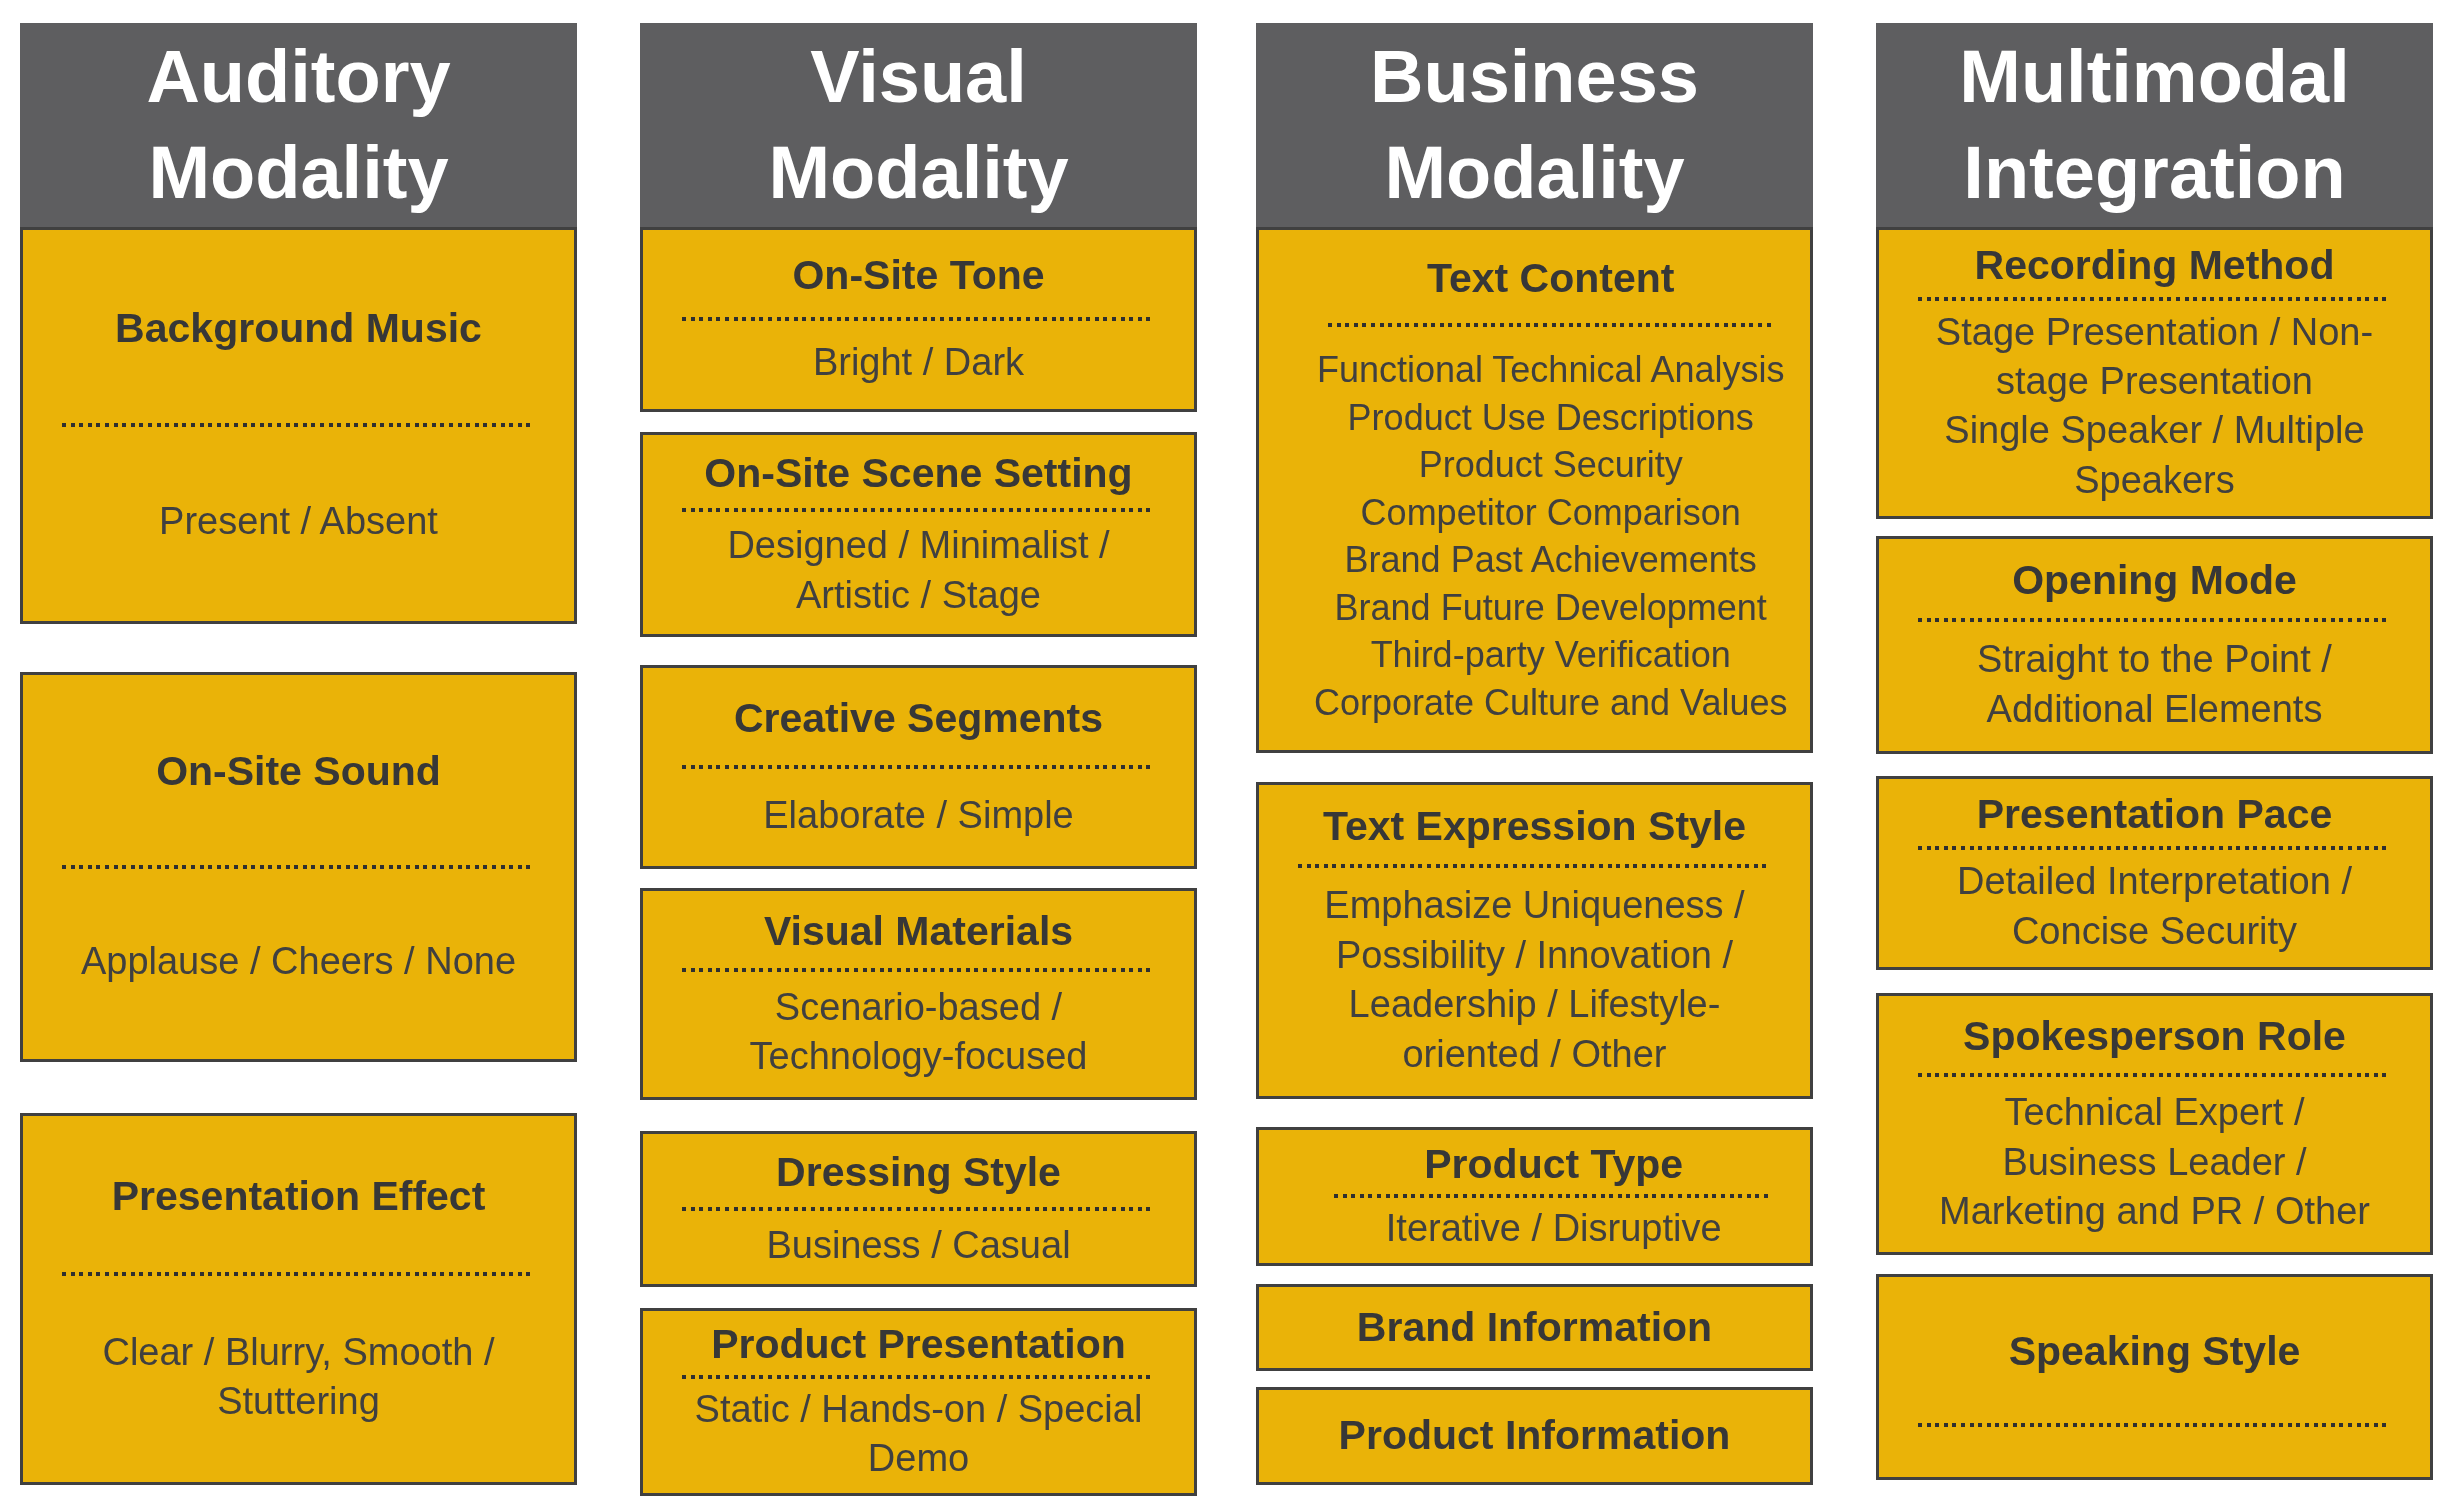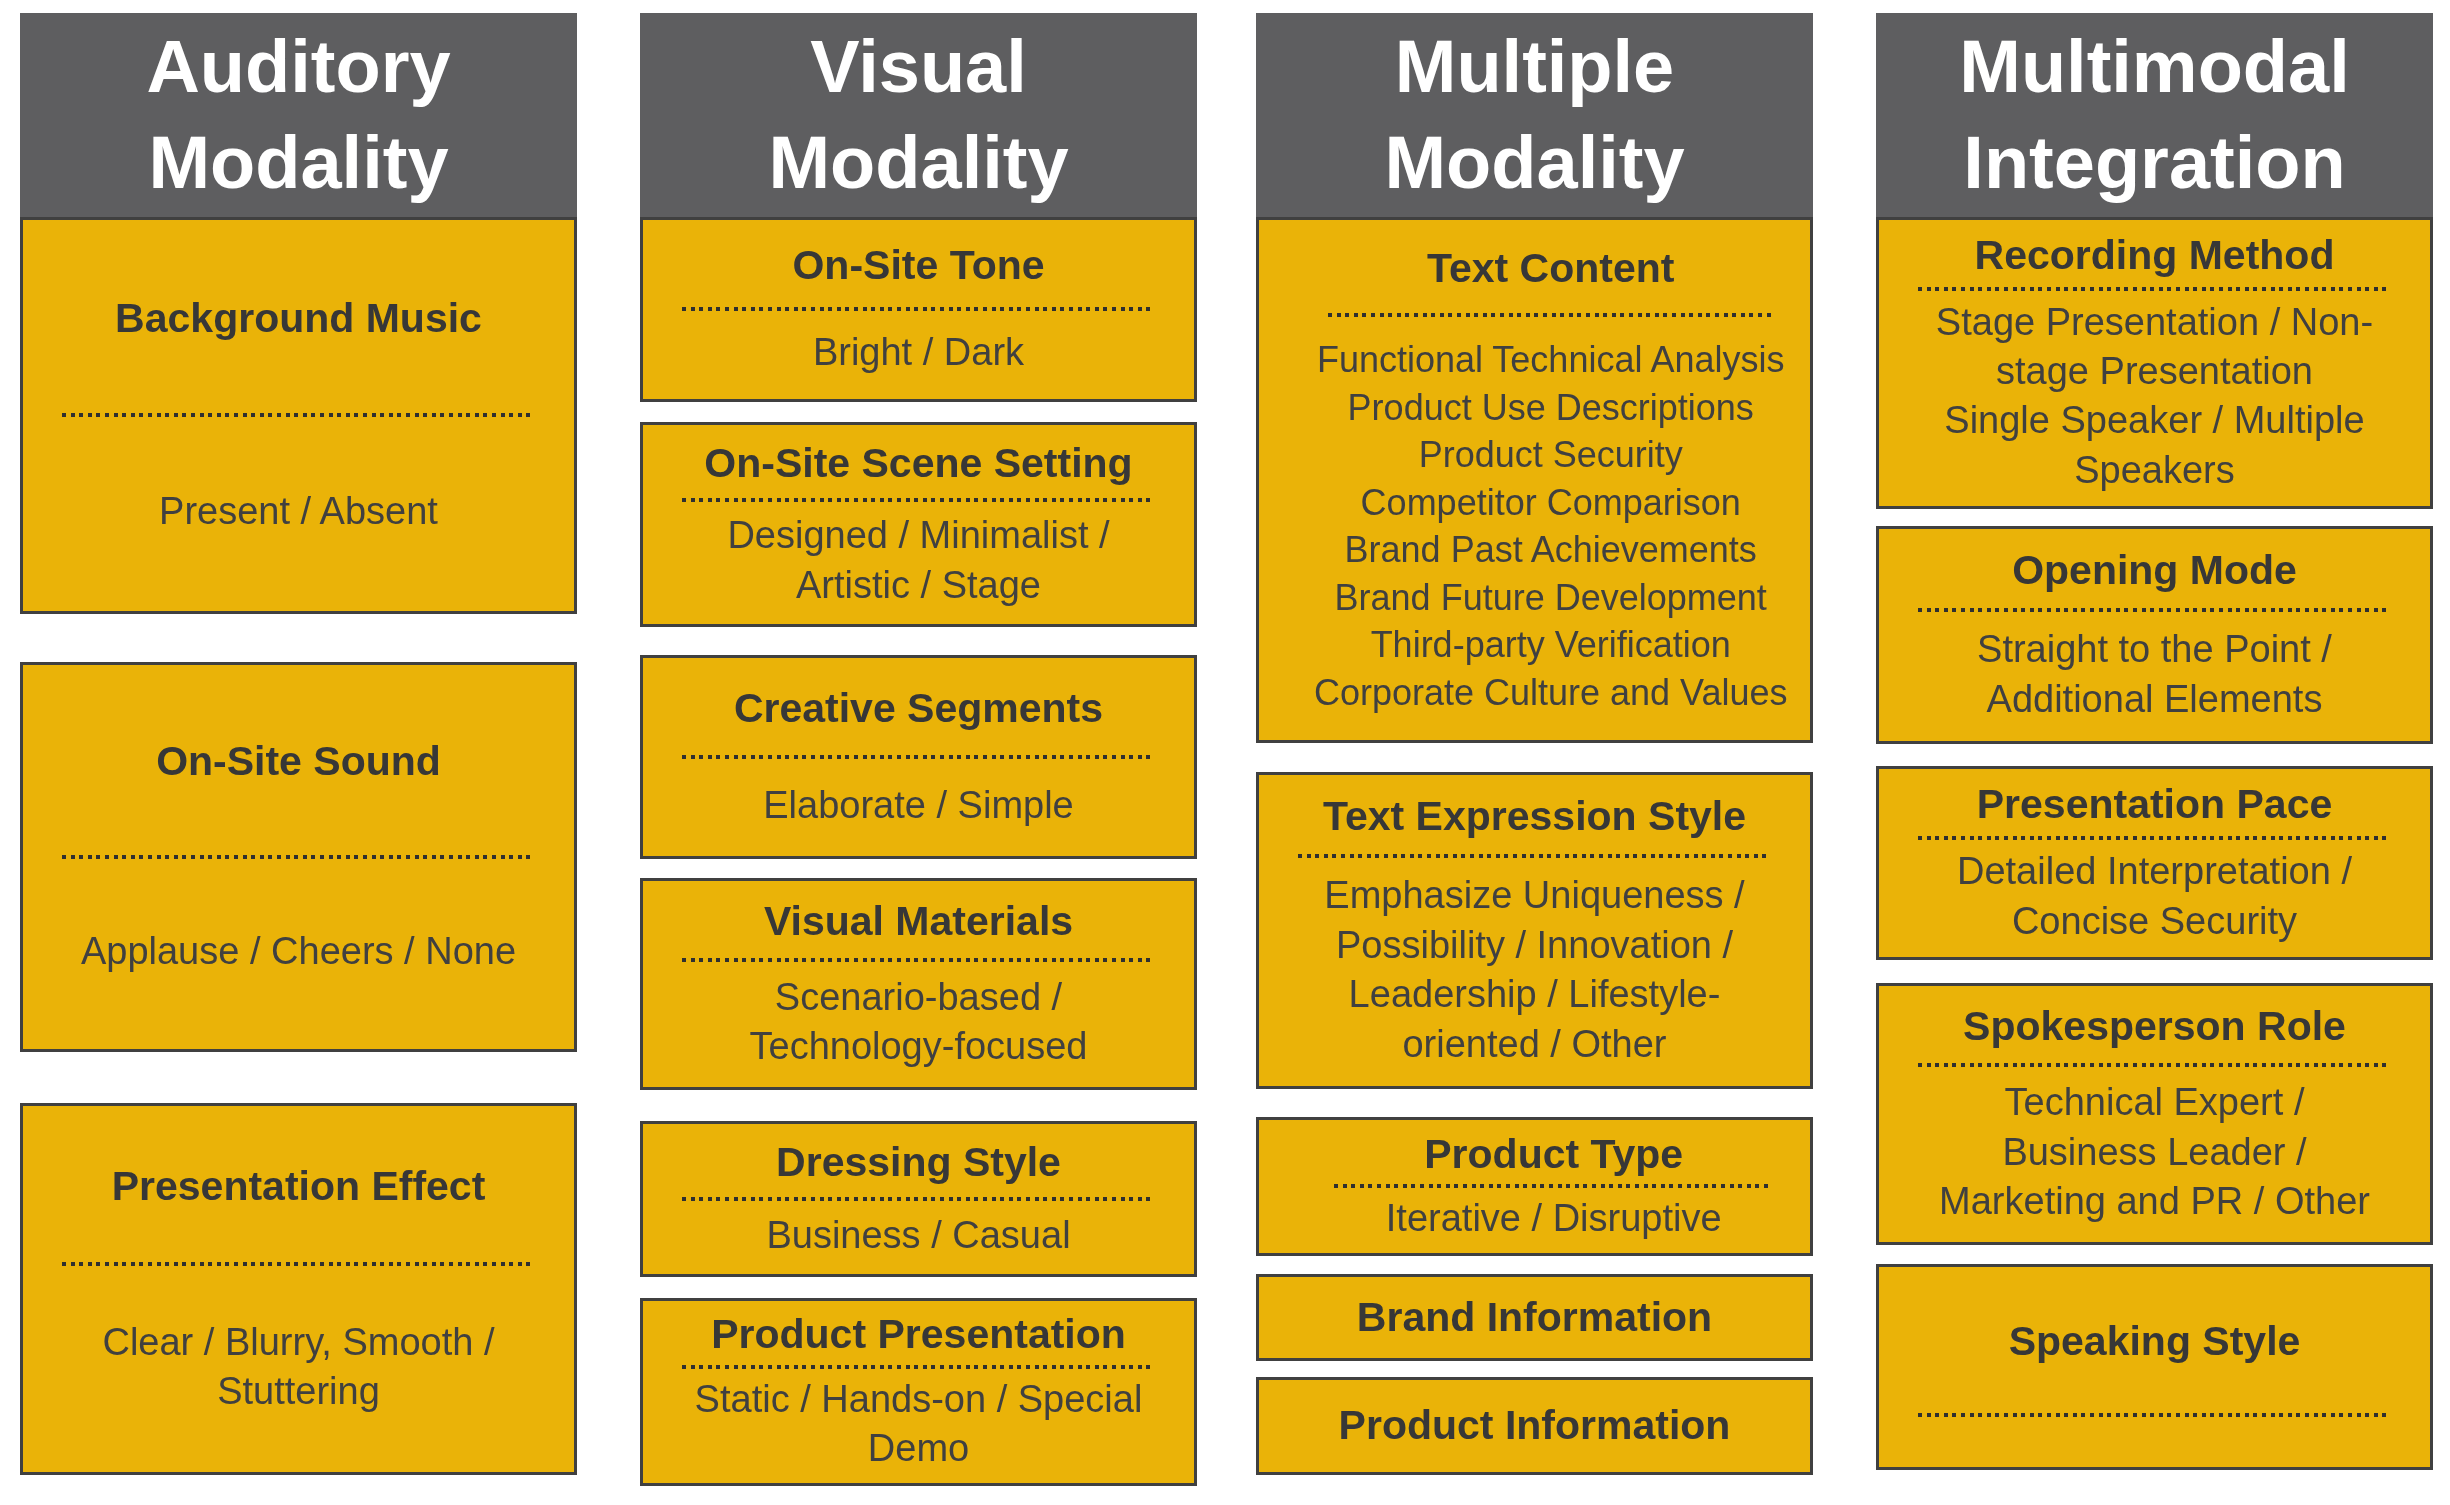--- a/index.html
+++ b/index.html
@@ -10,21 +10,21 @@
   #canvas {
     position: relative;
     width: 2450px;
     height: 1505px;
     background: #ffffff;
     font-family: "Liberation Sans", "DejaVu Sans", sans-serif;
     overflow: hidden;
   }
   .col {
     position: absolute;
-    top: 13px;
+    top: 23px;
     width: 557px;
     display: flex;
     flex-direction: column;
     justify-content: center;
   }
   .col-1 { left: 20px; }
   .col-2 { left: 640px; }
   .col-3 { left: 1256px; }
   .col-4 { left: 1876px; }
 
@@ -145,21 +145,21 @@
 
     <div class="box" style="height:188px;margin-top:20.5px;">
       <div class="box-title">Product Presentation</div>
       <div class="divider"></div>
       <div class="box-options">Static / Hands-on / Special
 Demo</div>
     </div>
   </div>
 
   <div class="col col-3">
-    <div class="header">Multiple
+    <div class="header">Business
 Modality</div>
 
     <div class="box dense" style="height:526px;padding-left:39px;">
       <div class="box-title">Text Content</div>
       <div class="divider"></div>
       <div class="box-options">Functional Technical Analysis
 Product Use Descriptions
 Product Security
 Competitor Comparison
 Brand Past Achievements

